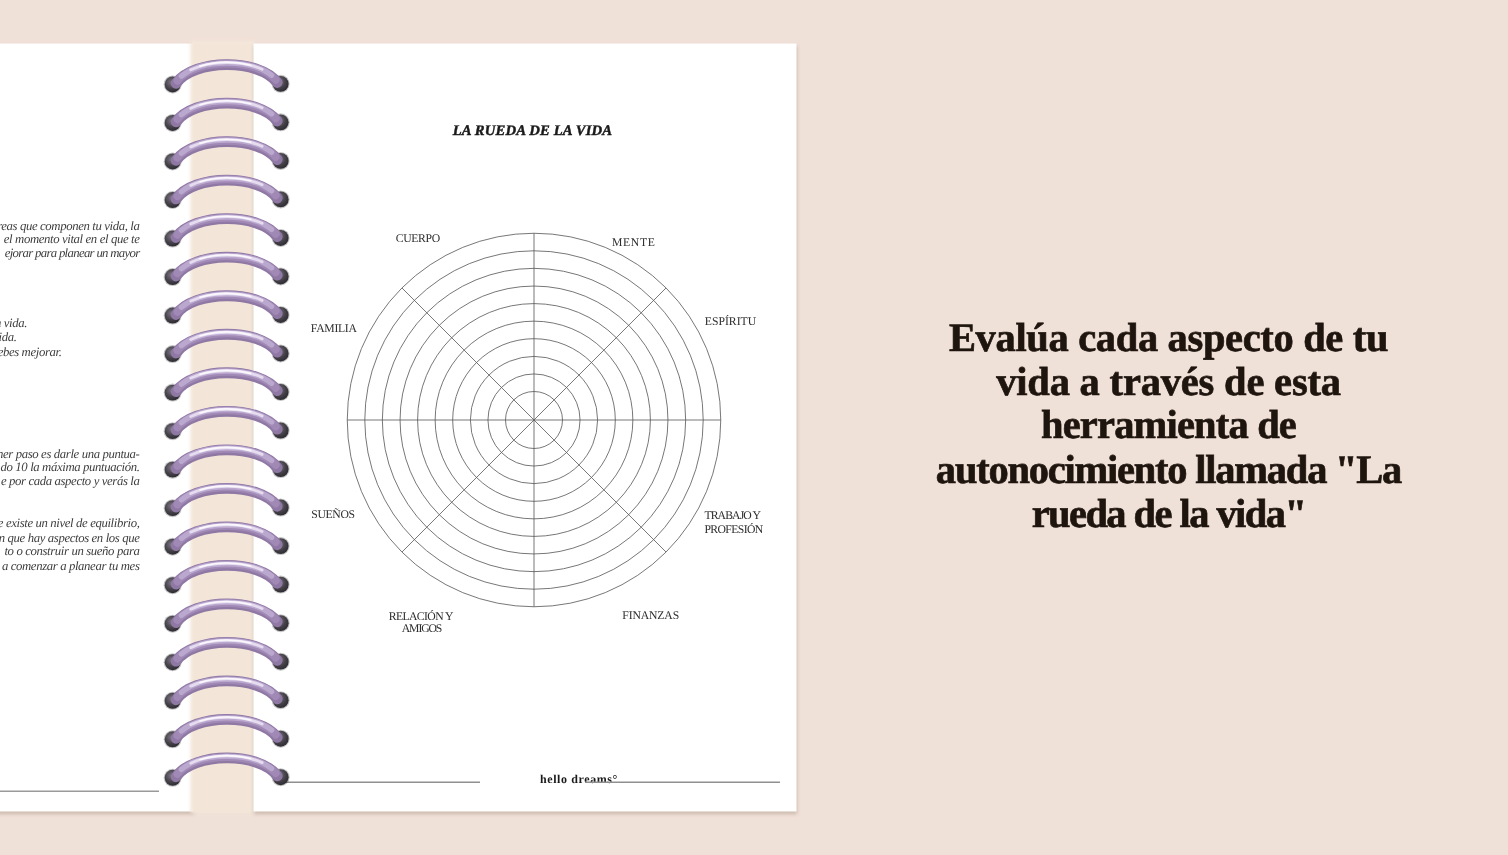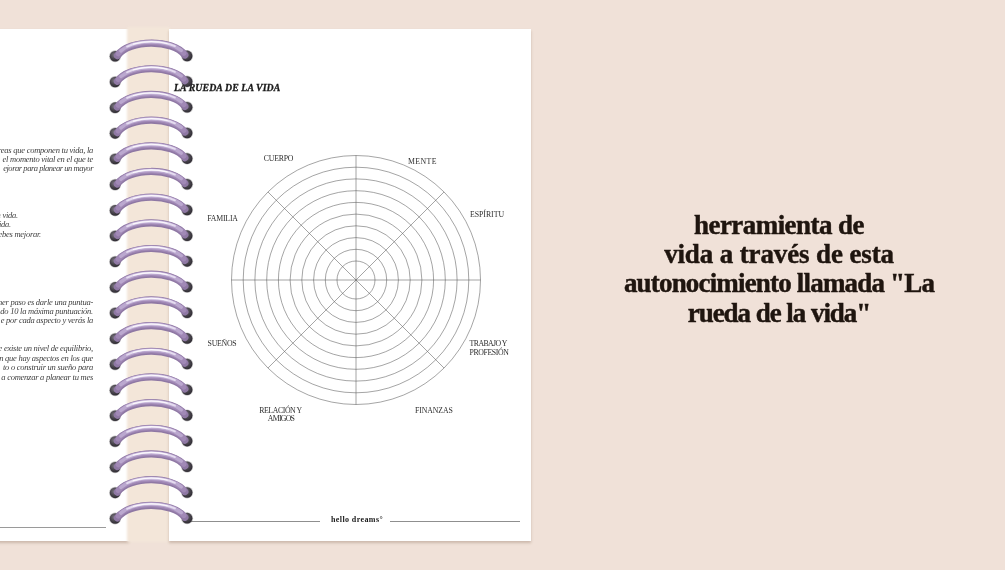--- a/index.html
+++ b/index.html
@@ -37,21 +37,21 @@
 
   <div class="abs" style="left:-160px;top:344.3px;width:253px;font:italic 8.5px 'Liberation Serif',serif;letter-spacing:-0.25px;line-height:9.6px;color:#3d3d3d;text-align:right;white-space:nowrap;">
     e existe un nivel de equilibrio,<br>
     n que hay aspectos en los que<br>
     to o construir un sueño para<br>
     a comenzar a planear tu mes
   </div>
 
   <div class="abs" style="left:-30px;top:526.5px;width:136px;height:0.8px;background:#9a9a9a;"></div>
 
-  <div class="abs" style="left:174px;top:82px;width:362px;text-align:left;font:italic bold 9.8px 'Liberation Serif',serif;letter-spacing:0.1px;color:#1a1a1a;-webkit-text-stroke:0.3px #1a1a1a;">LA RUEDA DE LA VIDA</div>
+  <div class="abs" style="left:174px;top:82px;width:362px;text-align:center;font:italic bold 9.8px 'Liberation Serif',serif;letter-spacing:0.1px;color:#1a1a1a;-webkit-text-stroke:0.3px #1a1a1a;">LA RUEDA DE LA VIDA</div>
 
   <svg class="abs" style="left:169px;top:120px;" width="362" height="320" viewBox="0 0 362 320">
     <g stroke="#5a5a5a" stroke-width="0.55" fill="none">
 
       <g>
         <circle cx="187" cy="160" r="19"></circle>
         <circle cx="187" cy="160" r="30.7"></circle>
         <circle cx="187" cy="160" r="42.4"></circle>
         <circle cx="187" cy="160" r="54.2"></circle>
         <circle cx="187" cy="160" r="65.9"></circle>
@@ -79,21 +79,21 @@
       <text x="300.6" y="225.9" text-anchor="start" letter-spacing="-0.58">TRABAJO Y</text>
       <text x="300.6" y="235" text-anchor="start" letter-spacing="-0.4">PROFESIÓN</text>
       <text x="111.5" y="293" letter-spacing="-0.4">RELACIÓN Y</text>
       <text x="112" y="301" letter-spacing="-0.75">AMIGOS</text>
       <text x="264.8" y="292.6" letter-spacing="-0.1">FINANZAS</text>
     </g>
   </svg>
 
   <div class="abs" style="left:190px;top:520.7px;width:130px;height:0.7px;background:#8f8f8f;"></div>
 
-  <div class="abs" style="left:302px;top:515px;width:110px;text-align:center;font:bold 8px 'Liberation Serif',serif;letter-spacing:0.4px;color:#1a1a1a;">hello dreams°</div>
+  <div class="abs" style="left:302px;top:515px;width:110px;text-align:right;font:bold 8px 'Liberation Serif',serif;letter-spacing:0.4px;color:#1a1a1a;">hello dreams°</div>
 
   <div class="abs" style="left:390px;top:520.7px;width:130px;height:0.7px;background:#8f8f8f;"></div>
 
   <svg class="abs" style="left:95px;top:25px;" width="115" height="520" viewBox="0 0 115 520">
     <defs>
       <radialGradient id="knob" cx="0.4" cy="0.36" r="0.78">
         <stop offset="0" stop-color="#7a7680"></stop>
         <stop offset="0.5" stop-color="#46424a"></stop>
         <stop offset="1" stop-color="#232027"></stop>
       </radialGradient>
@@ -322,19 +322,20 @@
         <circle cx="92.10" cy="493.14" r="5.3" fill="url(#knob)"></circle>
         <path d="M 22.40 492.84 C 34 476.24, 78 476.24, 89.80 492.24" fill="none" stroke-linecap="round" pathLength="100" stroke="#8f78a4" stroke-width="7.2"></path>
         <path d="M 22.40 492.84 C 34 476.24, 78 476.24, 89.80 492.24" fill="none" stroke-linecap="round" pathLength="100" stroke="#a189b6" stroke-width="5.2" transform="translate(0,-0.6)" stroke-dasharray="96 100" stroke-dashoffset="-2"></path>
         <path d="M 22.40 492.84 C 34 476.24, 78 476.24, 89.80 492.24" fill="none" stroke-linecap="round" pathLength="100" stroke="#bba8cf" stroke-width="3.5" transform="translate(0,-1.05)" stroke-dasharray="86 100" stroke-dashoffset="-7"></path>
         <path d="M 22.40 492.84 C 34 476.24, 78 476.24, 89.80 492.24" fill="none" stroke-linecap="round" pathLength="100" stroke="#e5dcf0" stroke-width="1.9" transform="translate(0,-1.35)" stroke-dasharray="66 100" stroke-dashoffset="-17"></path>
         <path d="M 22.40 492.84 C 34 476.24, 78 476.24, 89.80 492.24" fill="none" stroke-linecap="round" pathLength="100" stroke="#fbf8fd" stroke-width="1.1" transform="translate(0,-1.45)" stroke-dasharray="46 100" stroke-dashoffset="-26"></path>
       </g>
   </svg>
 
   <div class="abs" style="left:609px;top:211px;width:340px;text-align:center;font:bold 27px 'Liberation Serif',serif;line-height:29.2px;color:#1f150f;-webkit-text-stroke:0.45px #1f150f;">
+    <div style="letter-spacing:-0.23px;">Evalúa cada aspecto de tu</div>
+    <div style="letter-spacing:-0.13px;">vida a través de esta</div>
     <div style="letter-spacing:-0.55px;">herramienta de</div>
-    <div style="letter-spacing:-0.13px;">vida a través de esta</div>
     <div style="letter-spacing:-0.82px;">autonocimiento llamada "La</div>
     <div style="letter-spacing:-1.05px;">rueda de la vida"</div>
   </div>
 
 </div>
 
 </body></html>

